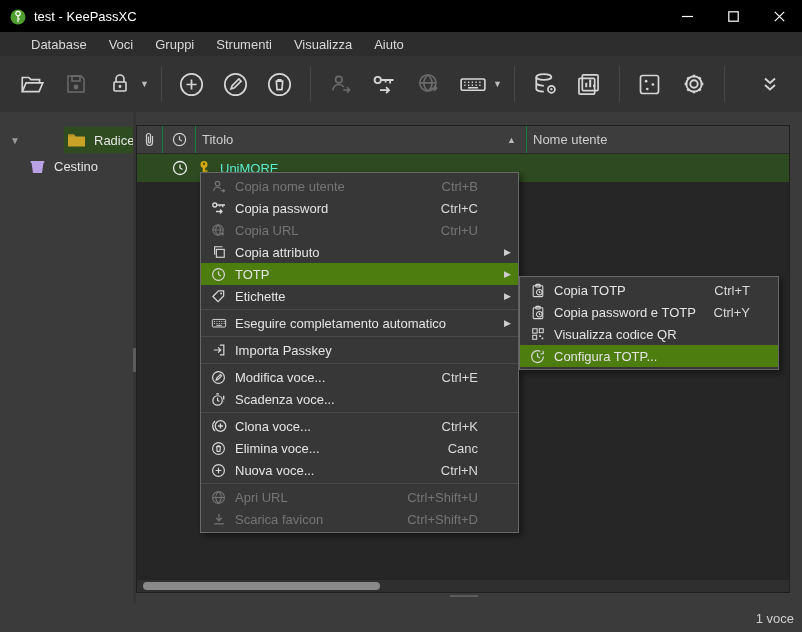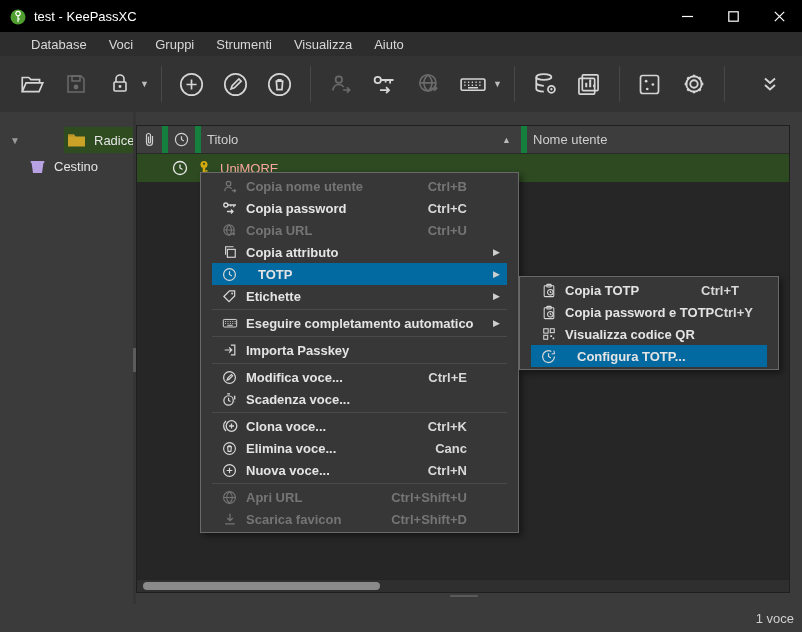--- a/index.html
+++ b/index.html
@@ -36,52 +36,52 @@
   .tree-inner{flex:1;display:flex;align-items:center;height:26px;padding-left:3px;}
   .tree-inner.selected{background:#2e4c20;margin-left:38px;}
   .tree-label{margin-left:8px;color:#e4e4e4;}
   .tree-row.child .tree-inner{margin-left:26px;}
   .vsplitter{position:absolute;left:133px;top:112px;width:3px;height:492px;background:#353535;}
   .vsplitter .grip{position:absolute;left:0;top:236px;width:3px;height:24px;background:#5c5c5c;}
   
   .table-panel{position:absolute;left:136px;top:125px;width:654px;height:468px;
     background:#262626;border:1px solid #1f1f1f;box-sizing:border-box;display:flex;flex-direction:column;}
   .thead{height:27px;background:#3d3d3d;display:flex;align-items:stretch;border-bottom:1px solid #2a2a2a;color:#cfcfcf;flex:0 0 27px;}
-  .th{display:flex;align-items:center;border-right:6px solid #15803d;box-sizing:border-box;padding:0 6px;}
+  .th{display:flex;align-items:center;border-right:1px solid #15803d;box-sizing:border-box;padding:0 6px;}
   .th.c-attach{flex:0 0 26px;justify-content:center;}
   .th.c-expiry{flex:0 0 33px;justify-content:center;}
   .th.c-title{flex:1;}
   .th.c-user{flex:0 0 262px;border-right:none;}
   .sort-arrow{margin-left:auto;color:#b9b9b9;font-size:9px;padding-right:4px;}
-  .trow{height:28px;display:flex;align-items:center;background:#2d4a21;color:#fca5a5;flex:0 0 28px;}
+  .trow{height:28px;display:flex;align-items:center;background:#2d4a21;color:#5eead4;flex:0 0 28px;}
   .trow .cell-attach{flex:0 0 26px;}
   .trow .cell-expiry{flex:0 0 33px;display:flex;justify-content:center;color:#e8e8e8;}
   .trow .cell-title{flex:1;display:flex;align-items:center;}
   .trow .cell-title .entry-label{margin-left:8px;}
   .tbody-fill{flex:1;}
   .hscroll{flex:0 0 12px;background:#2f2f2f;border-top:1px solid #242424;position:relative;}
   .hscroll .thumb{position:absolute;left:6px;top:2px;width:237px;height:8px;background:#8a8a8a;border-radius:4px;}
   .panel-grip{position:absolute;left:450px;top:595px;width:28px;height:2px;background:#5a5a5a;}
   
   .statusbar{position:absolute;left:0;top:604px;width:802px;height:28px;display:flex;align-items:center;justify-content:flex-end;color:#cfcfcf;margin-left:18px;}
   .statusbar .count{margin-right:26px;}
   .resize-grip{position:absolute;right:3px;bottom:3px;}
   
   .menu{position:absolute;background:#373737;border:1px solid #696969;box-sizing:border-box;
-    padding:2px 11px;box-shadow:3px 3px 6px rgba(0,0,0,0.45);z-index:10;font-weight:bold;}
+    padding:2px 0;box-shadow:3px 3px 6px rgba(0,0,0,0.45);z-index:10;}
   .context-menu{left:200px;top:172px;width:319px;}
   .submenu{left:519px;top:276px;width:260px;z-index:11;}
   .menu-item{height:22px;display:flex;align-items:center;padding:0 6px 0 9px;color:#e4e4e4;position:relative;}
   .menu-item .mi-icon{width:17px;height:16px;display:flex;align-items:center;justify-content:center;color:#d8d8d8;flex:0 0 17px;}
   .menu-item .mi-label{margin-left:8px;white-space:nowrap;}
   .menu-item .mi-sc{margin-left:auto;margin-right:34px;color:#d8d8d8;white-space:nowrap;}
   .submenu .menu-item .mi-sc{margin-right:22px;}
   .menu-item .mi-arrow{position:absolute;right:7px;color:#cfcfcf;font-size:9px;}
   .menu-item.disabled,.menu-item.disabled .mi-sc,.menu-item.disabled .mi-icon{color:#757575;}
-  .menu-item.highlight{background:#0369a1;gap:12px;}
+  .menu-item.highlight{background:#4d7c0f;}
   .menu-sep{height:1px;background:#4a4a4a;margin:2px 0;}
   .submenu .menu-item{height:22px;}
 </style>
 </head>
 <body>
 
 <div class="titlebar">
   <span class="appicon">
     <svg width="16" height="16" viewBox="0 0 16 16">
         <circle cx="8" cy="8" r="7.5" fill="#4f9e2f"></circle>

